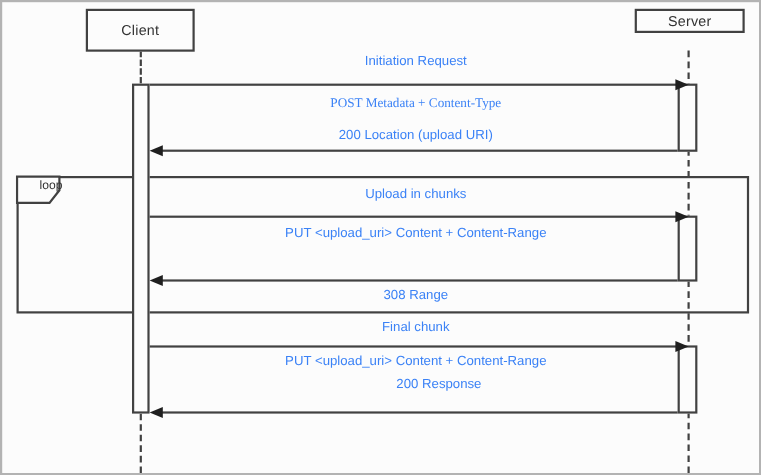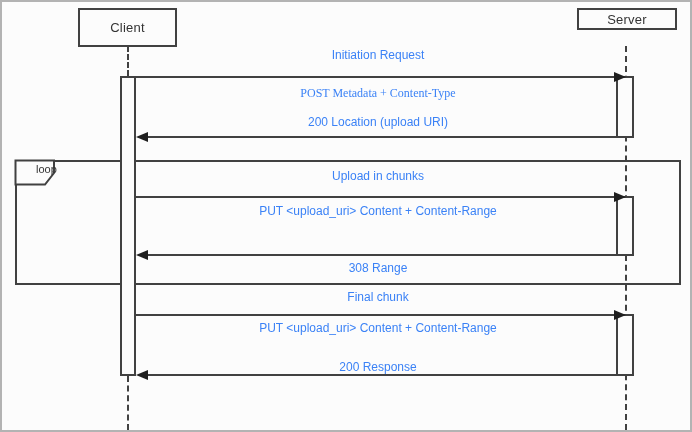--- a/index.html
+++ b/index.html
@@ -141,17 +141,17 @@
   <div class="abs msg-label" style="top:231px;margin-top:28px;">308 Range</div>
   <div class="abs msg-line" style="left:138px; top:252px; width:476px;"></div>
   <div class="abs head-left" style="left:134px; top:248px;"></div>
 
   <div class="abs section-title" style="top:288px;">Final chunk</div>
 
   <div class="abs msg-line" style="left:134px; top:312px; width:482px;"></div>
   <div class="abs head-right" style="left:612px; top:308px;"></div>
   <div class="abs msg-label" style="top:319px;">PUT &lt;upload_uri&gt; Content + Content-Range</div>
 
-  <div class="abs msg-label" style="top:358px;">200 Response</div>
+  <div class="abs msg-label" style="top:340px;margin-left:21px;">200 Response</div>
   <div class="abs msg-line" style="left:138px; top:372px; width:476px;"></div>
   <div class="abs head-left" style="left:134px; top:368px;"></div>
 
 </div>
 
 </body></html>

